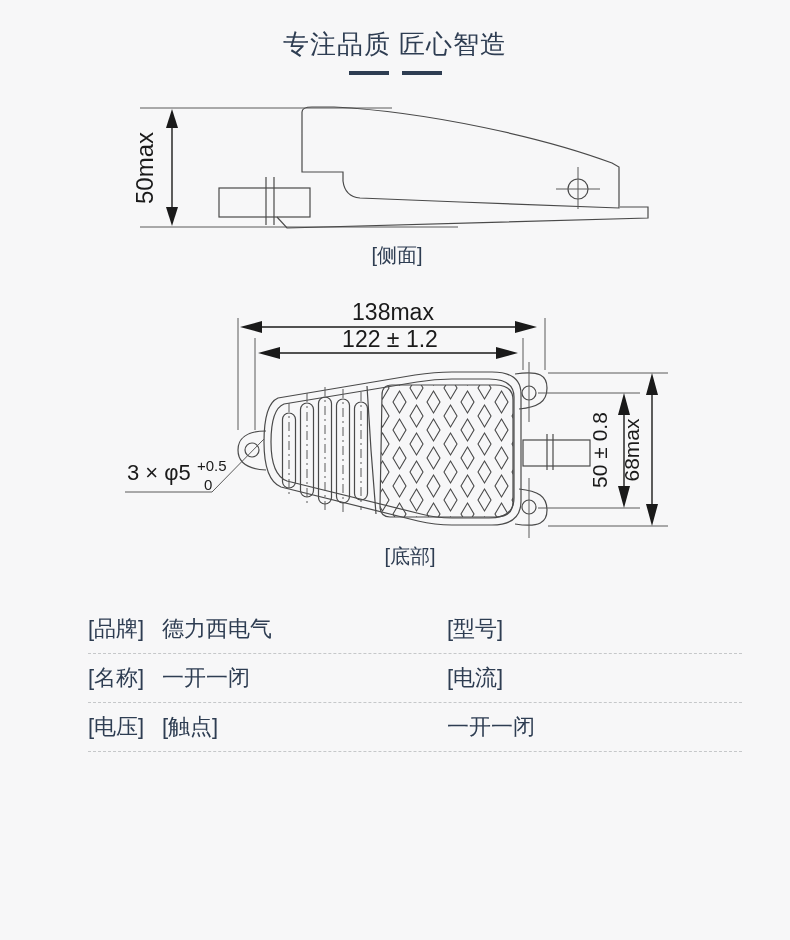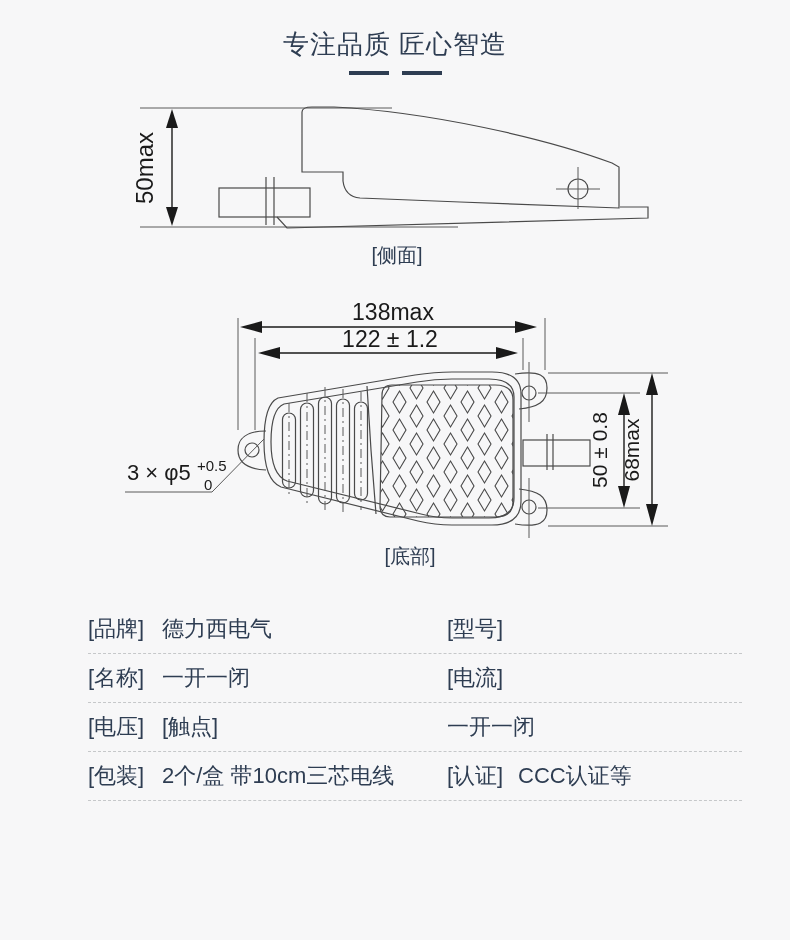--- a/index.html
+++ b/index.html
@@ -173,21 +173,15 @@
     <div class="spec-row">
       <span class="spec-cell">[名称]</span>
       <span class="spec-cell">一开一闭</span>
       <span class="spec-cell">[电流]</span>
     </div>
     <div class="spec-row">
       <span class="spec-cell">[电压]</span>
       <span class="spec-cell">[触点]</span>
       <span class="spec-cell">一开一闭</span>
     </div>
-    <div class="spec-row">
-      <span class="spec-cell">[包装]</span>
-      <span class="spec-cell">2个/盒 带10cm三芯电线</span>
-      <span class="spec-cell">[认证]</span>
-      <span class="spec-cell">CCC认证等</span>
-    </div>
   </div>
 
 </div>
 
 </body></html>

